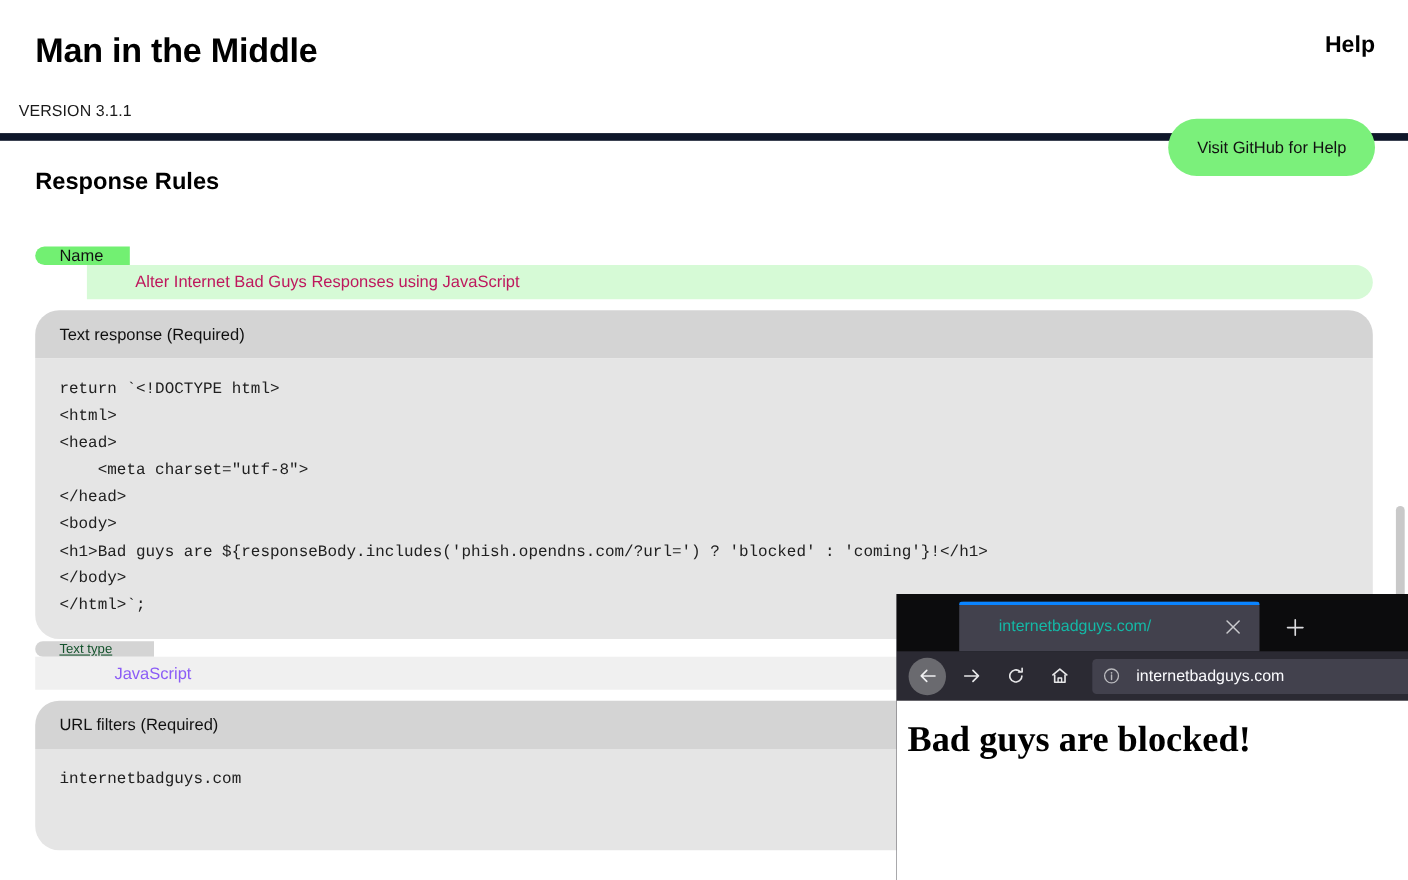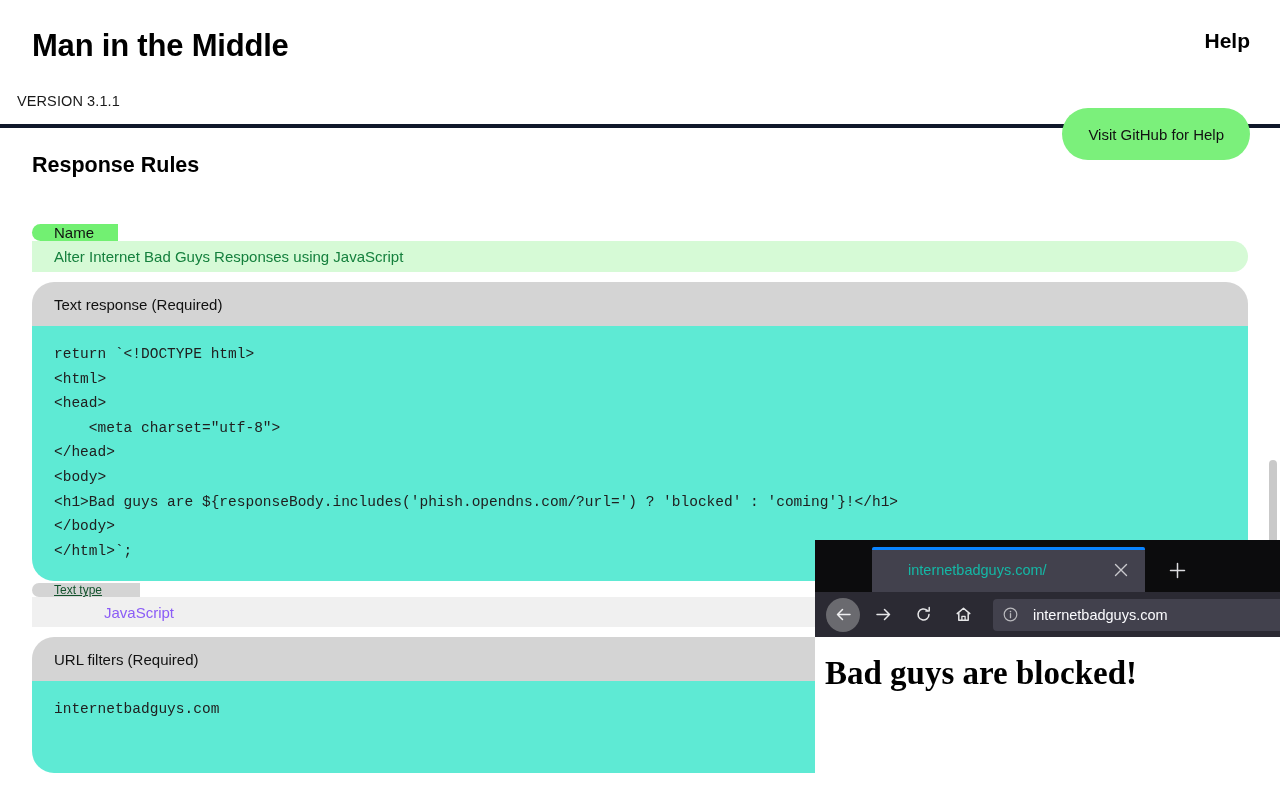--- a/index.html
+++ b/index.html
@@ -7,21 +7,21 @@
     width: 1280px; height: 800px;
     background: #ffffff;
     font-family: "Liberation Sans", sans-serif;
     overflow: hidden;
   }
   #root { position: relative; width: 1280px; height: 800px; overflow: hidden; }
 
   
   .app-header {
     position: absolute; top: 0; left: 0; width: 1280px; height: 128px;
-    border-bottom: 4px solid #0f172a; background: #fff;
+    border-bottom: 7px solid #0f172a; background: #fff;
   }
   .app-title {
     position: absolute; left: 32px; top: 28px;
     font-size: 31px; font-weight: bold; color: #000; letter-spacing: -0.2px;
   }
   .app-version {
     position: absolute; left: 17px; top: 93px;
     font-size: 14.5px; color: #1a1a1a; letter-spacing: 0.1px;
   }
   .help-title {
@@ -52,34 +52,34 @@
   .row-name { height: 48px; }
   .name-label {
     width: 86px; background: #72f072;
     border-radius: 24px 0 0 24px;
     display: flex; align-items: center; padding-left: 22px;
     font-size: 15px; color: #111;
   }
   .name-value {
     flex: 1; background: #d6fad6;
     border-radius: 0 24px 24px 0;
-    display: flex; align-items: center; padding-left: 22px;
-    font-size: 15px; color: #15803d;
+    display: flex; align-items: center; padding-left: 44px;
+    font-size: 15px; color: #be185d; margin-left: 47px;
   }
 
   
   .field-block { margin-top: 10px; }
   .field-head {
     height: 44px; background: #d4d4d4;
     border-radius: 22px 22px 0 0;
     display: flex; align-items: center; padding-left: 22px;
     font-size: 15px; color: #111;
   }
   .field-body {
-    background: #5eead4;
+    background: #e5e5e5;
     border-radius: 0 0 22px 22px;
     padding: 16px 22px 18px 22px;
   }
   .code {
     font-family: "Liberation Mono", "DejaVu Sans Mono", monospace;
     font-size: 14.5px; line-height: 24.6px; color: #202020;
     white-space: pre;
   }
 
   

